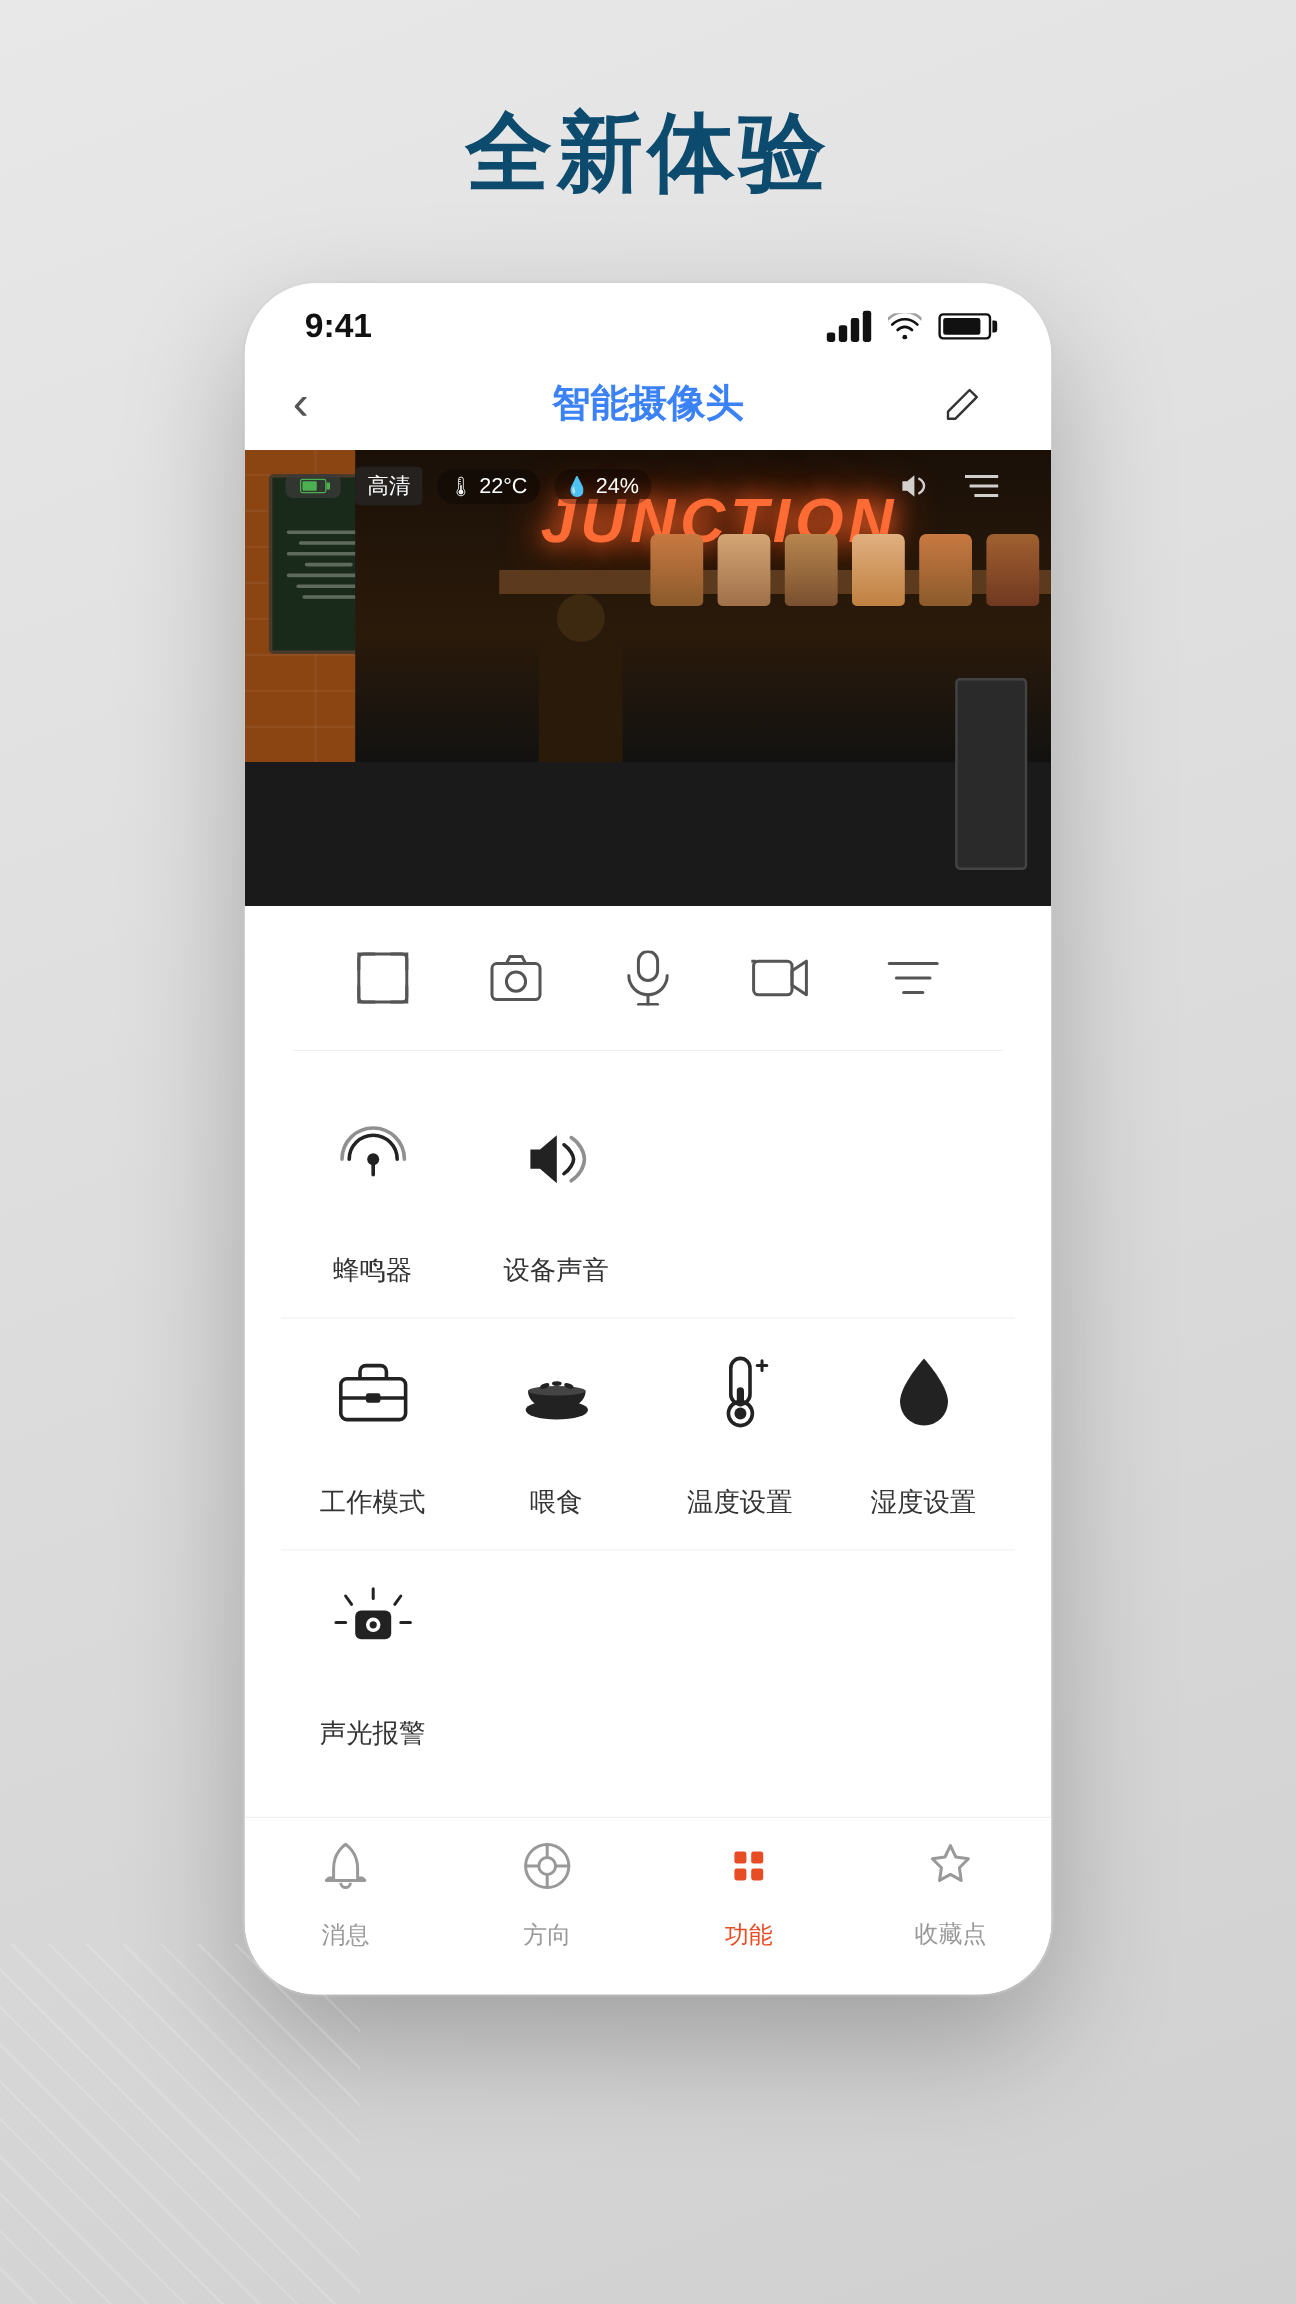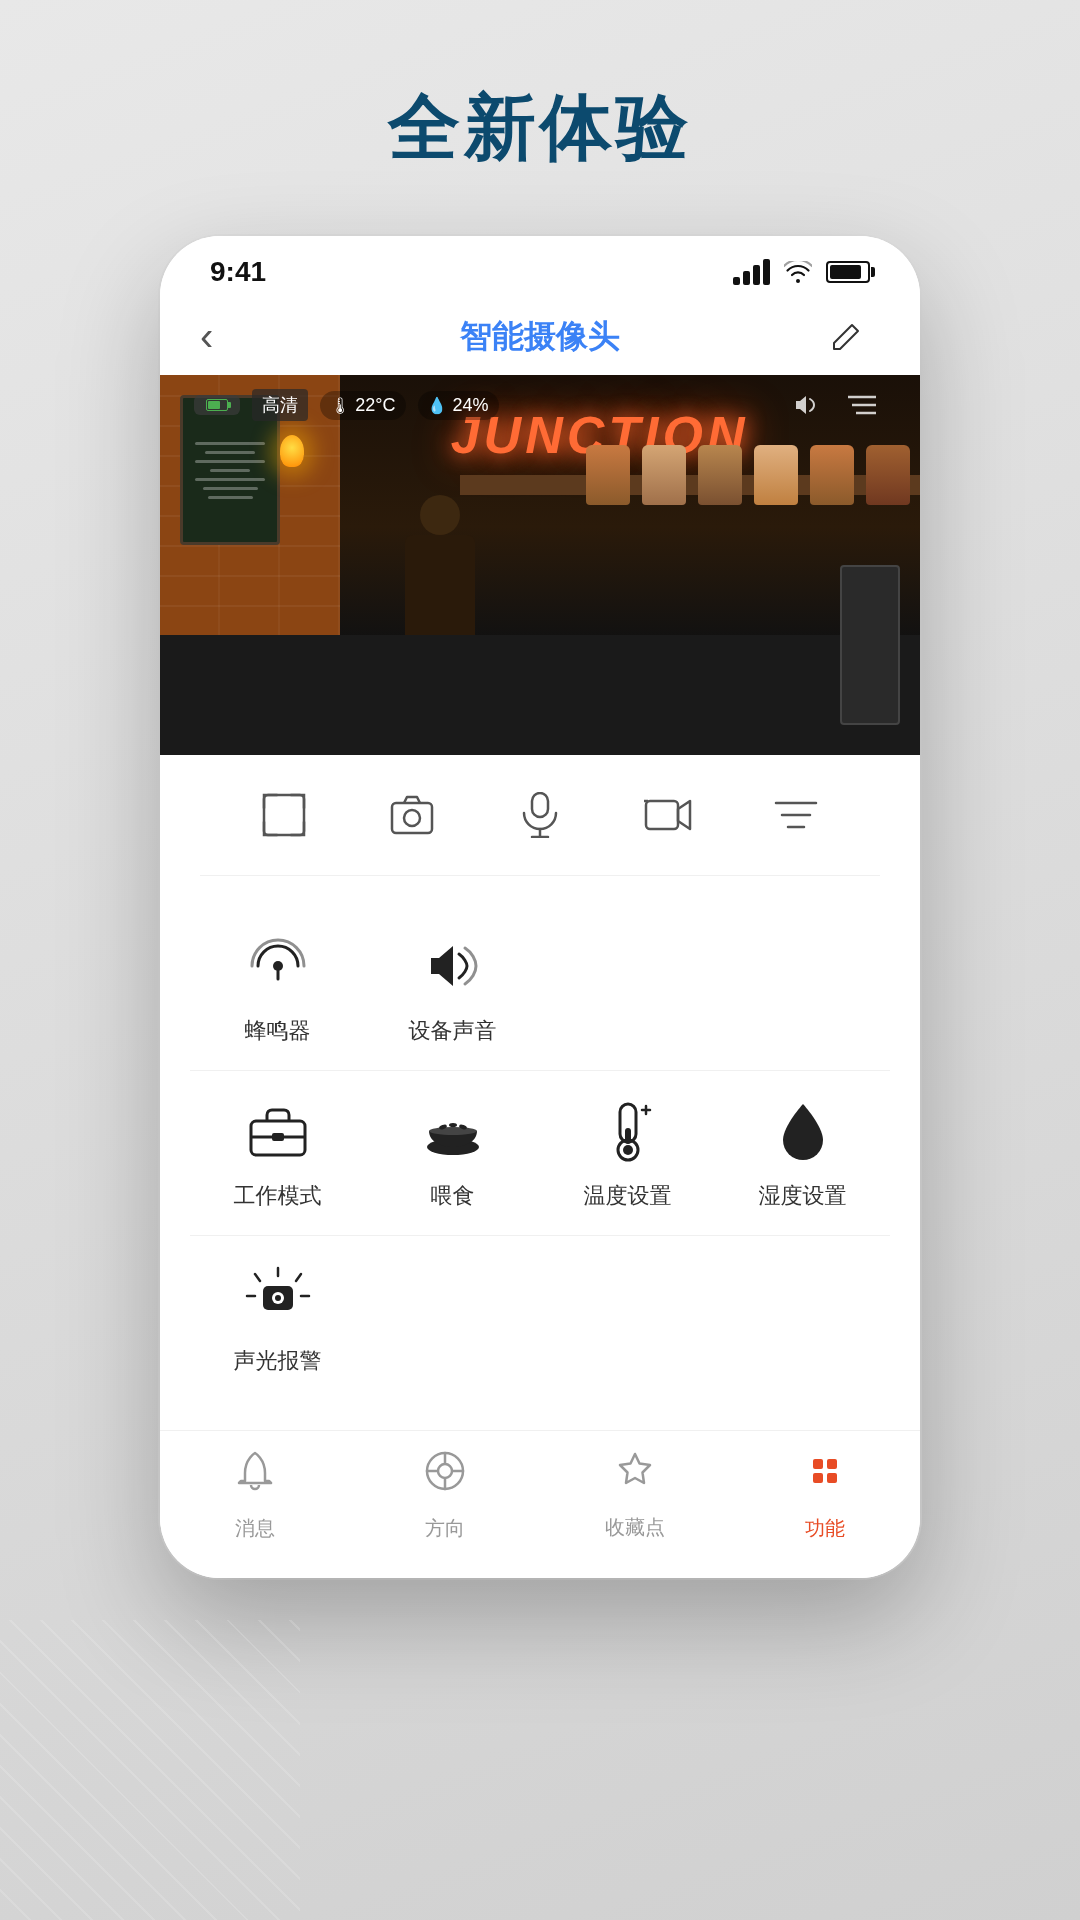--- a/index.html
+++ b/index.html
@@ -38,21 +38,21 @@
       font-size: 72px;
       font-weight: 900;
       color: #0c4a6e;
       margin-top: 80px;
       margin-bottom: 60px;
       letter-spacing: 4px;
     }
 
     
     .phone {
-      width: 760px;
+      width: 672px;
       background: #ffffff;
       border-radius: 60px;
       box-shadow: 0 40px 100px rgba(0,0,0,0.25), 0 0 0 2px #e0e0e0;
       overflow: hidden;
       position: relative;
     }
 
     
     .status-bar {
       display: flex;
@@ -396,20 +396,21 @@
       display: flex;
       align-items: center;
       justify-content: center;
       margin-bottom: 14px;
       color: #222;
     }
     .feature-label {
       font-size: 22px;
       color: #333;
       text-align: center;
+      margin-top: 28px;
     }
 
     
     .bottom-nav {
       display: flex;
       justify-content: space-around;
       align-items: center;
       padding: 20px 0 36px;
       background: #fff;
       border-top: 1px solid #f0f0f0;
@@ -752,35 +753,35 @@
           <line x1="20" y1="2" x2="20" y2="12" stroke="#999" stroke-width="2.5" stroke-linecap="round"></line>
           <line x1="20" y1="28" x2="20" y2="38" stroke="#999" stroke-width="2.5" stroke-linecap="round"></line>
           <line x1="2" y1="20" x2="12" y2="20" stroke="#999" stroke-width="2.5" stroke-linecap="round"></line>
           <line x1="28" y1="20" x2="38" y2="20" stroke="#999" stroke-width="2.5" stroke-linecap="round"></line>
         </svg>
       </div>
       <span class="nav-label">方向</span>
     </div>
 
     <div class="nav-item">
-      <div class="nav-icon">
-        <svg width="38" height="38" viewBox="0 0 38 38" fill="none">
-          <path d="M19 2l4.5 9.5L34 13l-7.5 7.5L28 31l-9-5-9 5 1.5-10.5L4 13l10.5-1.5L19 2z" stroke="#999" stroke-width="2.5" fill="none" stroke-linejoin="round"></path>
-        </svg>
-      </div>
-      <span class="nav-label">收藏点</span>
-    </div>
-
-    <div class="nav-item">
       <div class="nav-icon active">
         <svg width="40" height="40" viewBox="0 0 40 40" fill="none">
 
           <rect x="8" y="8" width="10" height="10" rx="2" fill="#e84c25" transform="rotate(0 13 13)"></rect>
           <rect x="22" y="8" width="10" height="10" rx="2" fill="#e84c25" transform="rotate(0 27 13)"></rect>
           <rect x="8" y="22" width="10" height="10" rx="2" fill="#e84c25" transform="rotate(0 13 27)"></rect>
           <rect x="22" y="22" width="10" height="10" rx="2" fill="#e84c25" transform="rotate(0 27 27)"></rect>
         </svg>
       </div>
       <span class="nav-label active">功能</span>
     </div>
+
+    <div class="nav-item">
+      <div class="nav-icon">
+        <svg width="38" height="38" viewBox="0 0 38 38" fill="none">
+          <path d="M19 2l4.5 9.5L34 13l-7.5 7.5L28 31l-9-5-9 5 1.5-10.5L4 13l10.5-1.5L19 2z" stroke="#999" stroke-width="2.5" fill="none" stroke-linejoin="round"></path>
+        </svg>
+      </div>
+      <span class="nav-label">收藏点</span>
+    </div>
   </div>
 
 </div>
 
 </body></html>

